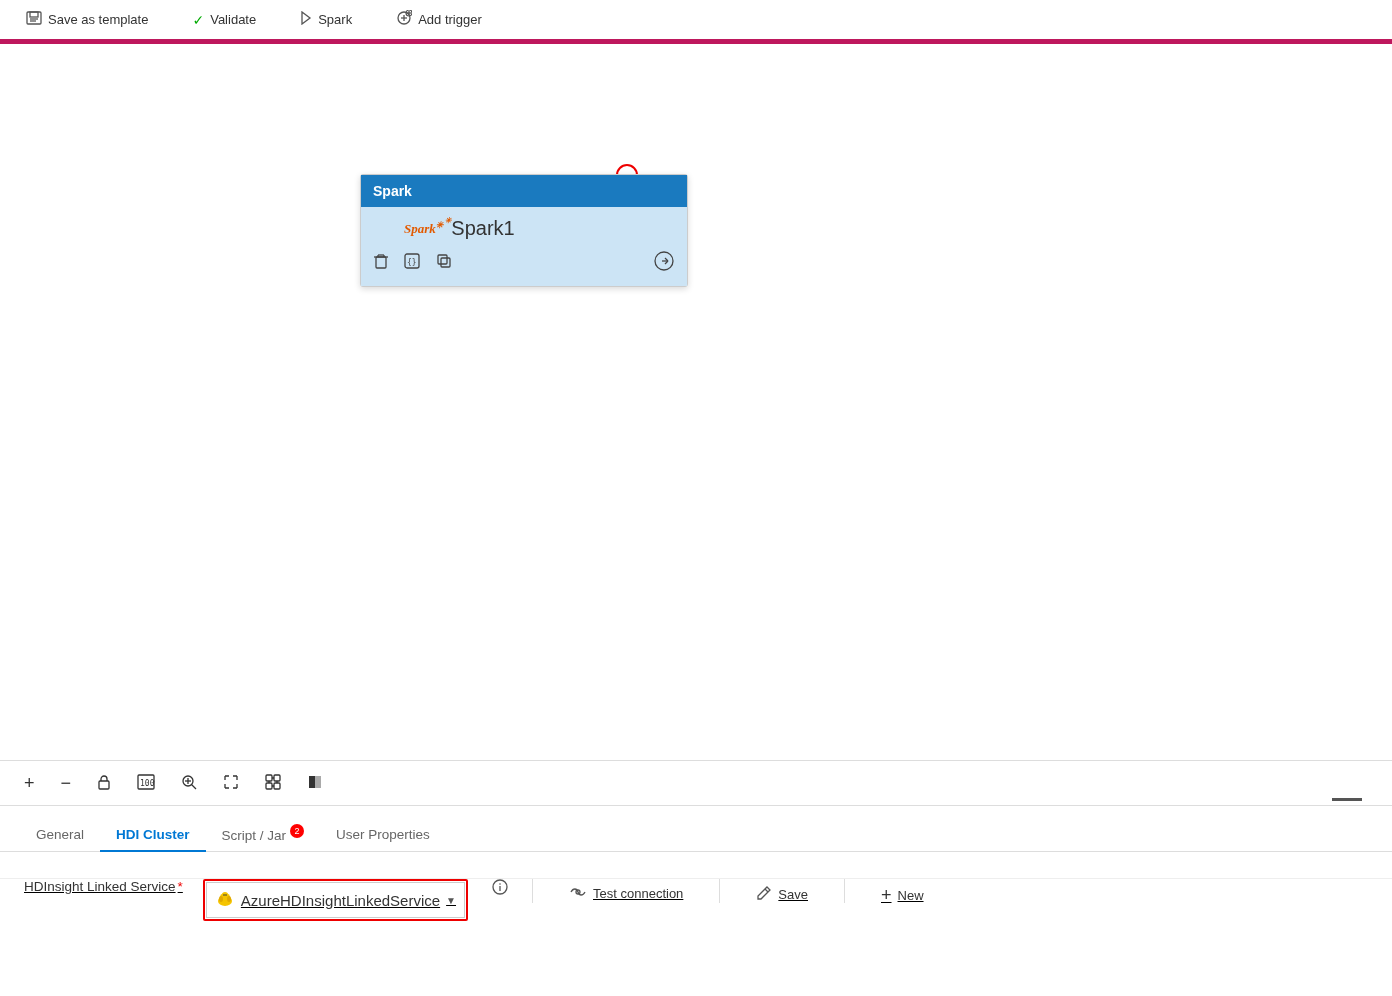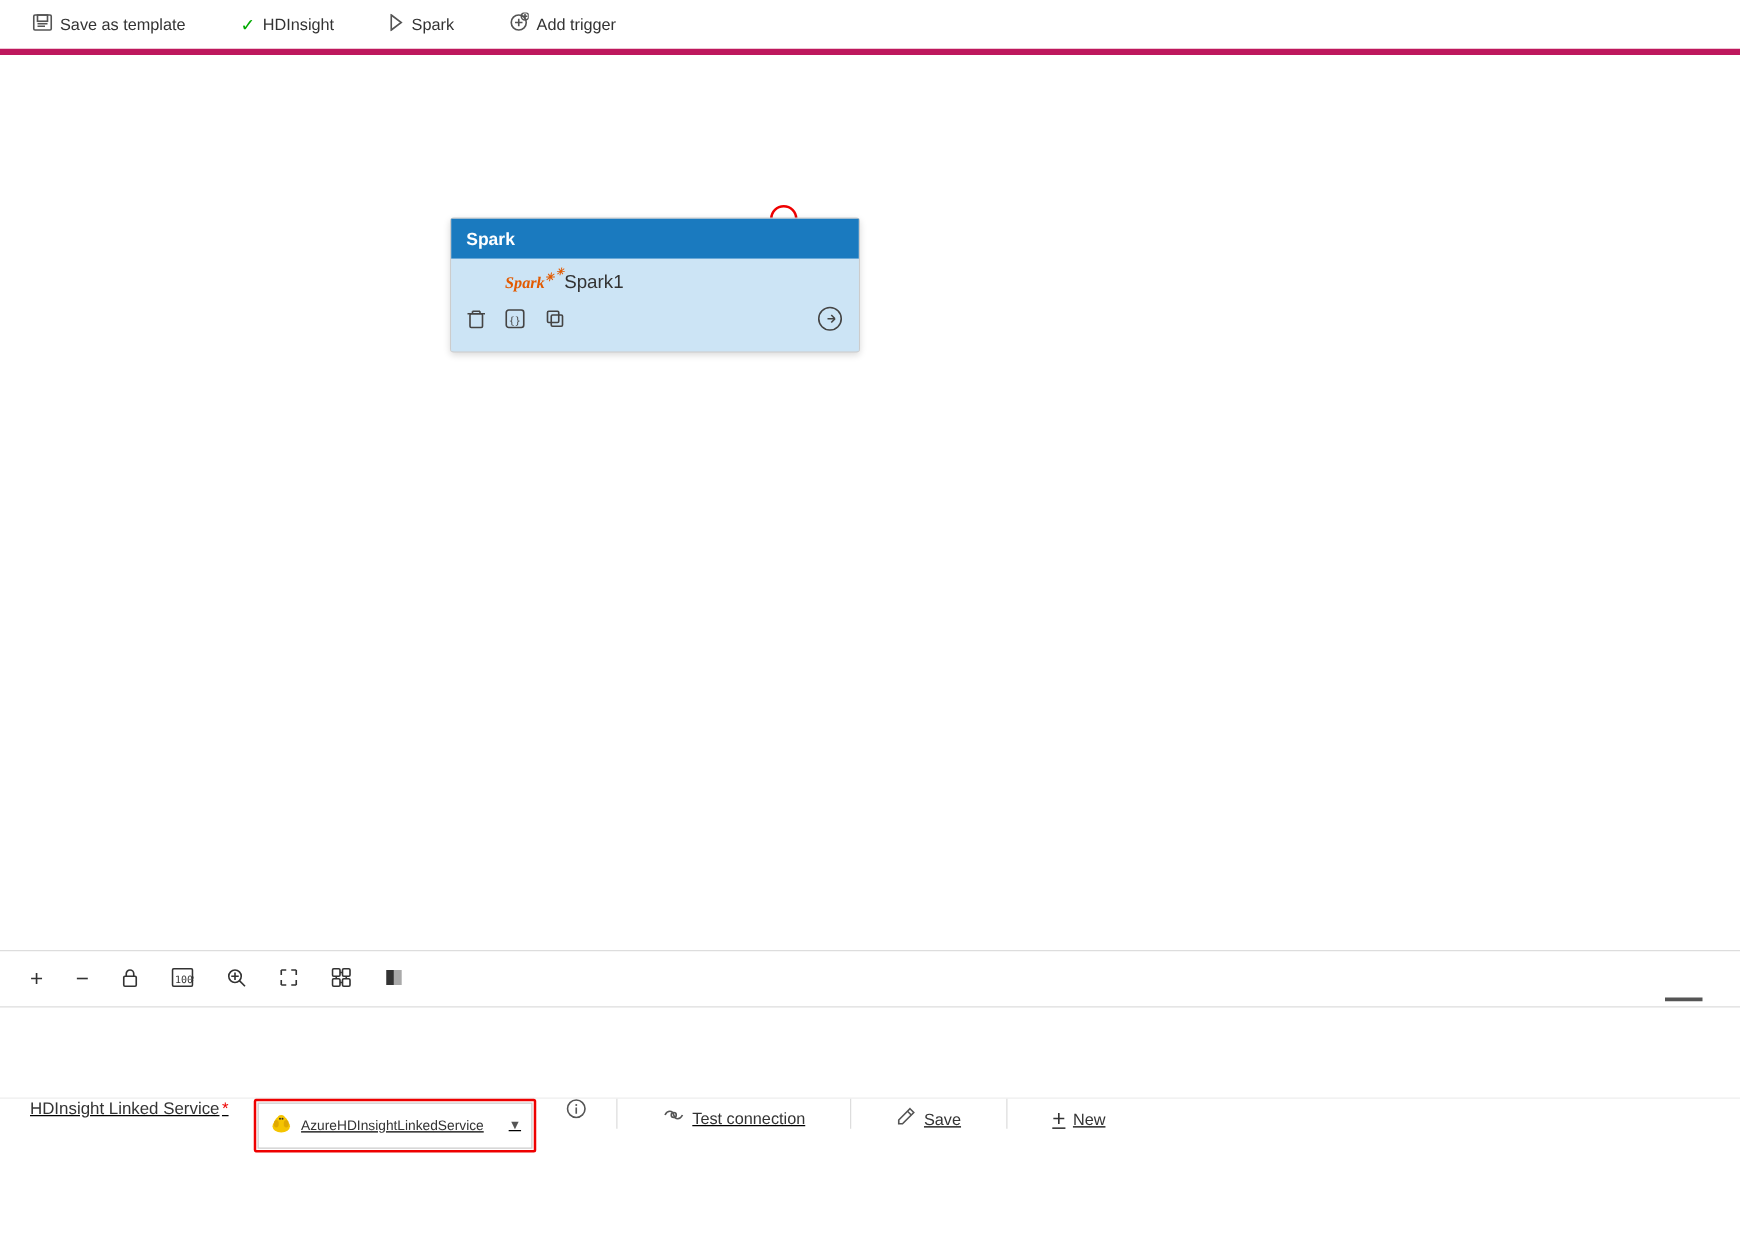--- a/index.html
+++ b/index.html
@@ -76,21 +76,21 @@
     }
     .spark-logo::after {
       content: '✳';
       font-size: 8px;
       color: #e25a00;
       position: absolute;
       top: -4px;
       right: -8px;
     }
     .spark-node-name {
-      font-size: 15px;
+      font-size: 20px;
       color: #333;
     }
     .spark-node-actions {
       display: flex;
       gap: 14px;
       align-items: center;
     }
     .spark-action-icon {
       font-size: 16px;
       color: #555;
@@ -236,21 +236,21 @@
       cursor: pointer;
       font-size: 13px;
       color: #333;
       position: relative;
     }
     .prop-dropdown-icon {
       font-size: 16px;
     }
     .prop-dropdown-text {
       flex: 1;
-      font-size: 11px;
+      font-size: 15px;
     }
     .prop-dropdown-arrow {
       font-size: 10px;
       color: #555;
     }
     .info-icon {
       font-size: 14px;
       color: #555;
       cursor: pointer;
       margin-left: 4px;
@@ -296,21 +296,21 @@
         <rect x="4" y="1" width="8" height="5"></rect>
         <line x1="4" y1="8" x2="12" y2="8"></line>
         <line x1="4" y1="10" x2="10" y2="10"></line>
       </svg>
     </span>
     <span>Save as template</span>
   </button>
 
   <button class="toolbar-btn">
     <span class="toolbar-icon" style="color:#0a0;">✓</span>
-    <span>HDInsight</span>
+    <span>Validate</span>
   </button>
 
   <button class="toolbar-btn">
     <span class="toolbar-icon">
       <svg width="12" height="14" viewBox="0 0 12 14" fill="none">
         <polygon points="2,1 10,7 2,13" fill="none" stroke="#555" stroke-width="1.3"></polygon>
       </svg>
     </span>
     <span>Spark</span>
   </button>
@@ -427,20 +427,34 @@
     <button class="zoom-btn">
       <svg width="16" height="16" viewBox="0 0 16 16">
         <rect x="2" y="2" width="12" height="12" fill="#333"></rect>
         <rect x="8" y="2" width="6" height="12" fill="#aaa"></rect>
       </svg>
     </button>
   </div>
 
   <div class="minimize-bar"></div>
 
+  <div class="tabs-bar">
+    <div class="tab">
+      <span>General</span>
+    </div>
+    <div class="tab active">
+      <span>HDI Cluster</span>
+    </div>
+    <div class="tab">
+      <span>Script / Jar</span><span class="tab-badge">2</span>
+    </div>
+    <div class="tab">
+      <span>User Properties</span>
+    </div>
+  </div>
 
   <div class="properties-row">
     <span class="prop-label">
       <span>HDInsight Linked Service</span><span class="prop-required">*</span>
     </span>
 
     <div class="prop-dropdown-container">
       <div class="prop-dropdown">
         <span class="prop-dropdown-icon">
           

